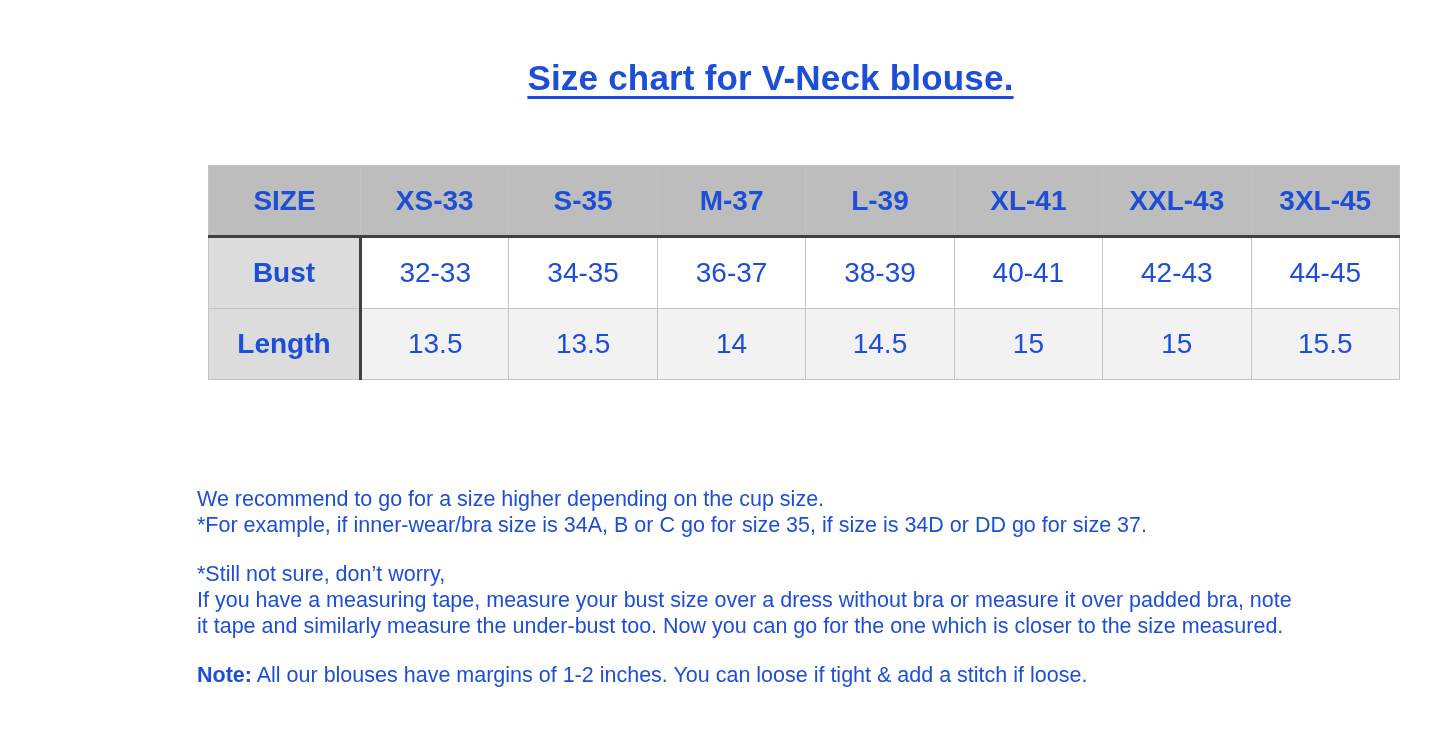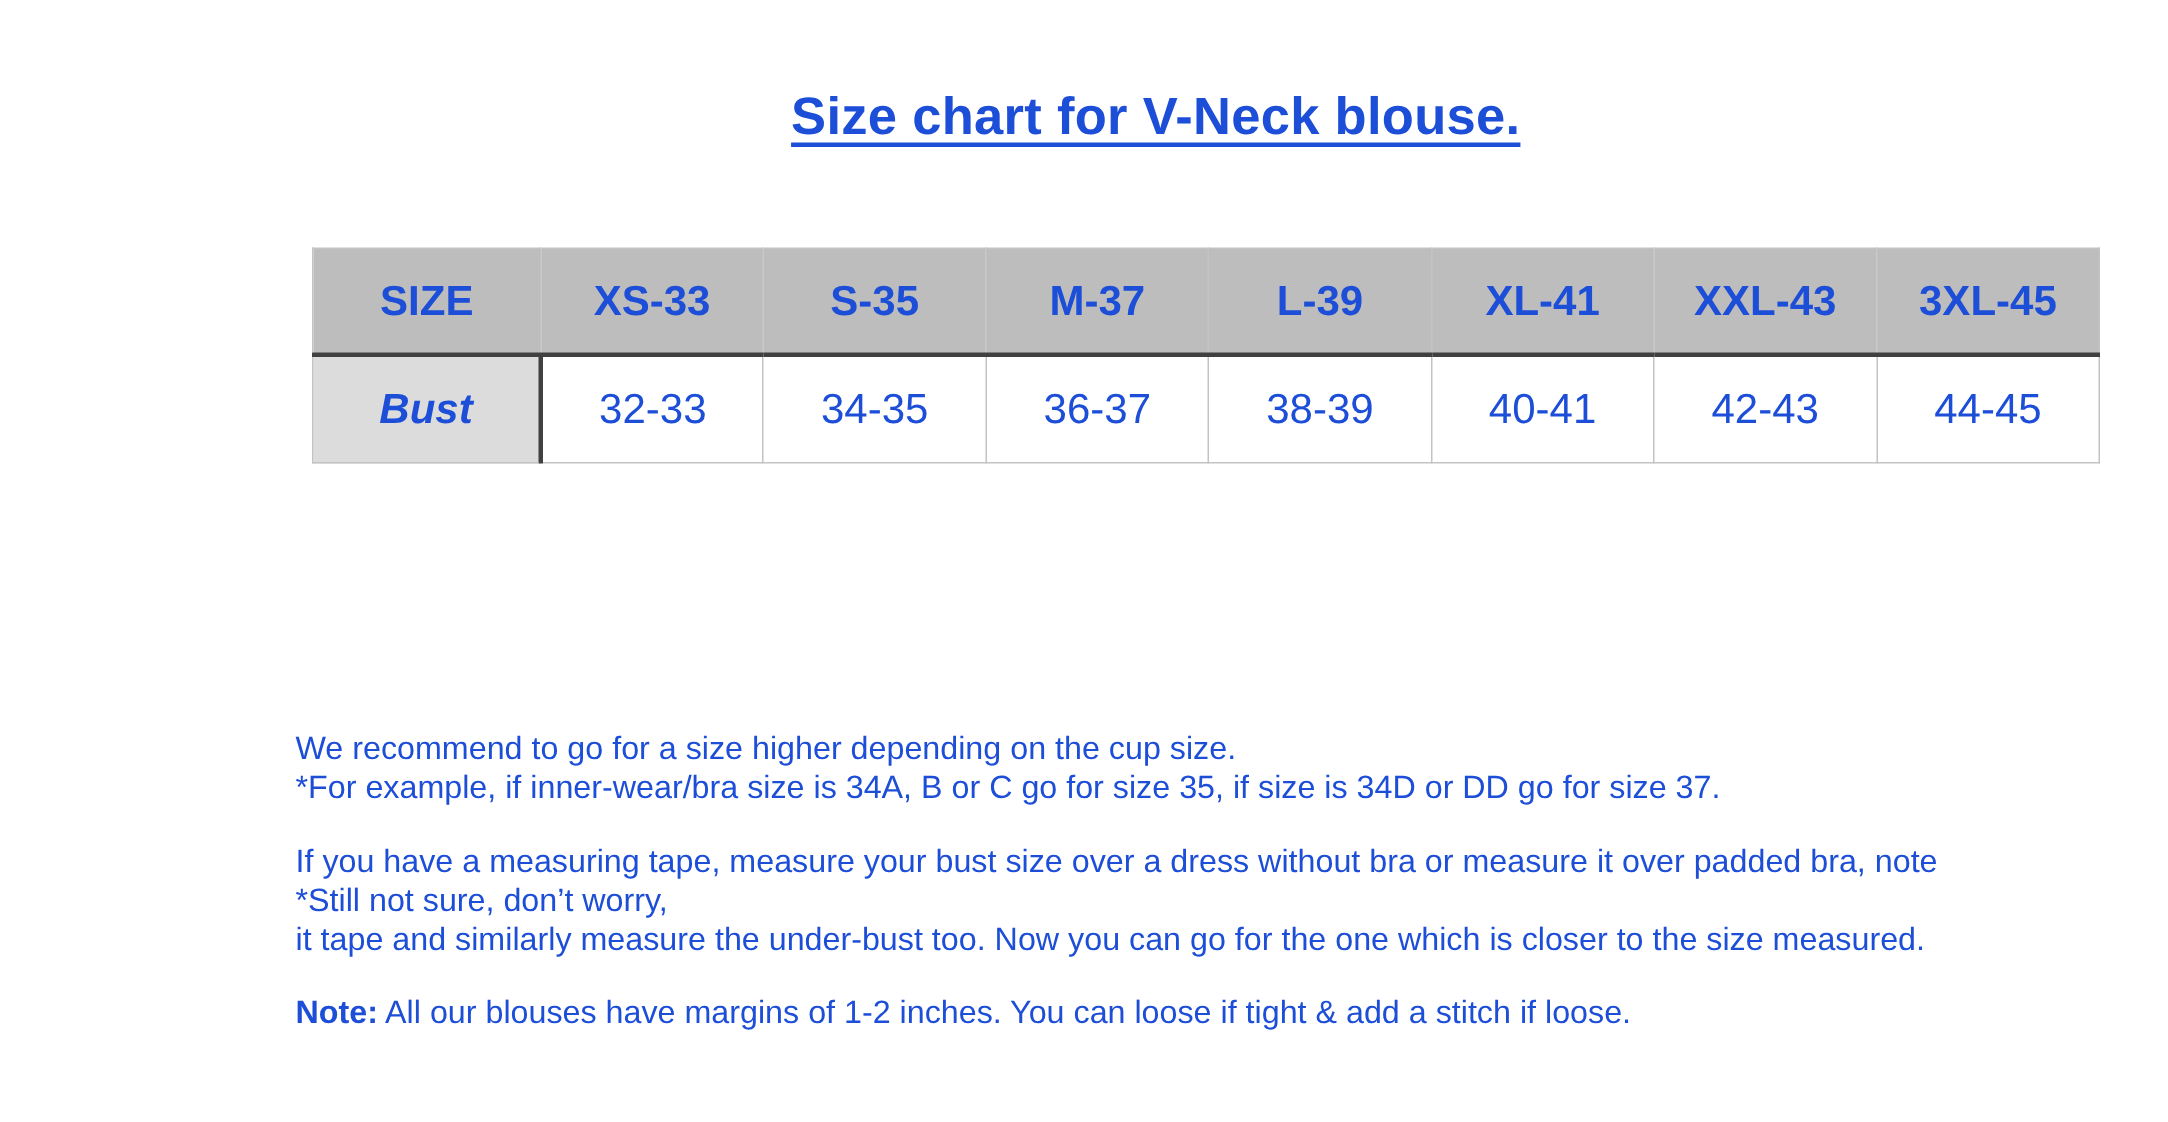--- a/index.html
+++ b/index.html
@@ -48,21 +48,20 @@
     height: 69px;
     background: #bdbdbd;
     font-weight: bold;
     border-bottom: 3px solid #404040;
   }
   .size-chart tbody th {
     background: #dcdcdc;
     font-weight: bold;
     border-right: 3px solid #404040;
     line-height: 1.2;
-    font-style: italic;
   }
   .size-chart tbody td { background: #ffffff; height: 70px; }
   .size-chart tbody tr.alt td { background: #f2f2f2; }
   .notes {
     position: absolute;
     left: 149px;
     top: 486px;
     width: 1230px;
     font-size: 21.5px;
     line-height: 26px;
@@ -108,31 +107,41 @@
       <tr>
         <th>Bust</th>
         <td>32-33</td>
         <td>34-35</td>
         <td>36-37</td>
         <td>38-39</td>
         <td>40-41</td>
         <td>42-43</td>
         <td>44-45</td>
       </tr>
+      <tr class="alt">
+        <th>Length</th>
+        <td>13.5</td>
+        <td>13.5</td>
+        <td>14</td>
+        <td>14.5</td>
+        <td>15</td>
+        <td>15</td>
+        <td>15.5</td>
+      </tr>
     </tbody>
   </table>
 
   <div class="notes">
     <div class="para">
       <div>We recommend to go for a size higher depending on the cup size.</div>
       <div>*For example, if inner-wear/bra size is 34A, B or C go for size 35, if size is 34D or DD go for size 37.</div>
     </div>
     <div class="para">
+      <div>*Still not sure, don’t worry,</div>
       <div>If you have a measuring tape, measure your bust size over a dress without bra or measure it over padded bra, note</div>
-      <div>*Still not sure, don’t worry,</div>
       <div>it tape and similarly measure the under-bust too. Now you can go for the one which is closer to the size measured.</div>
     </div>
     <div class="para final-note">
       <span class="bold">Note:</span><span> All our blouses have margins of 1-2 inches. You can loose if tight &amp; add a stitch if loose.</span>
     </div>
   </div>
 
 </div>
 
 </body></html>

